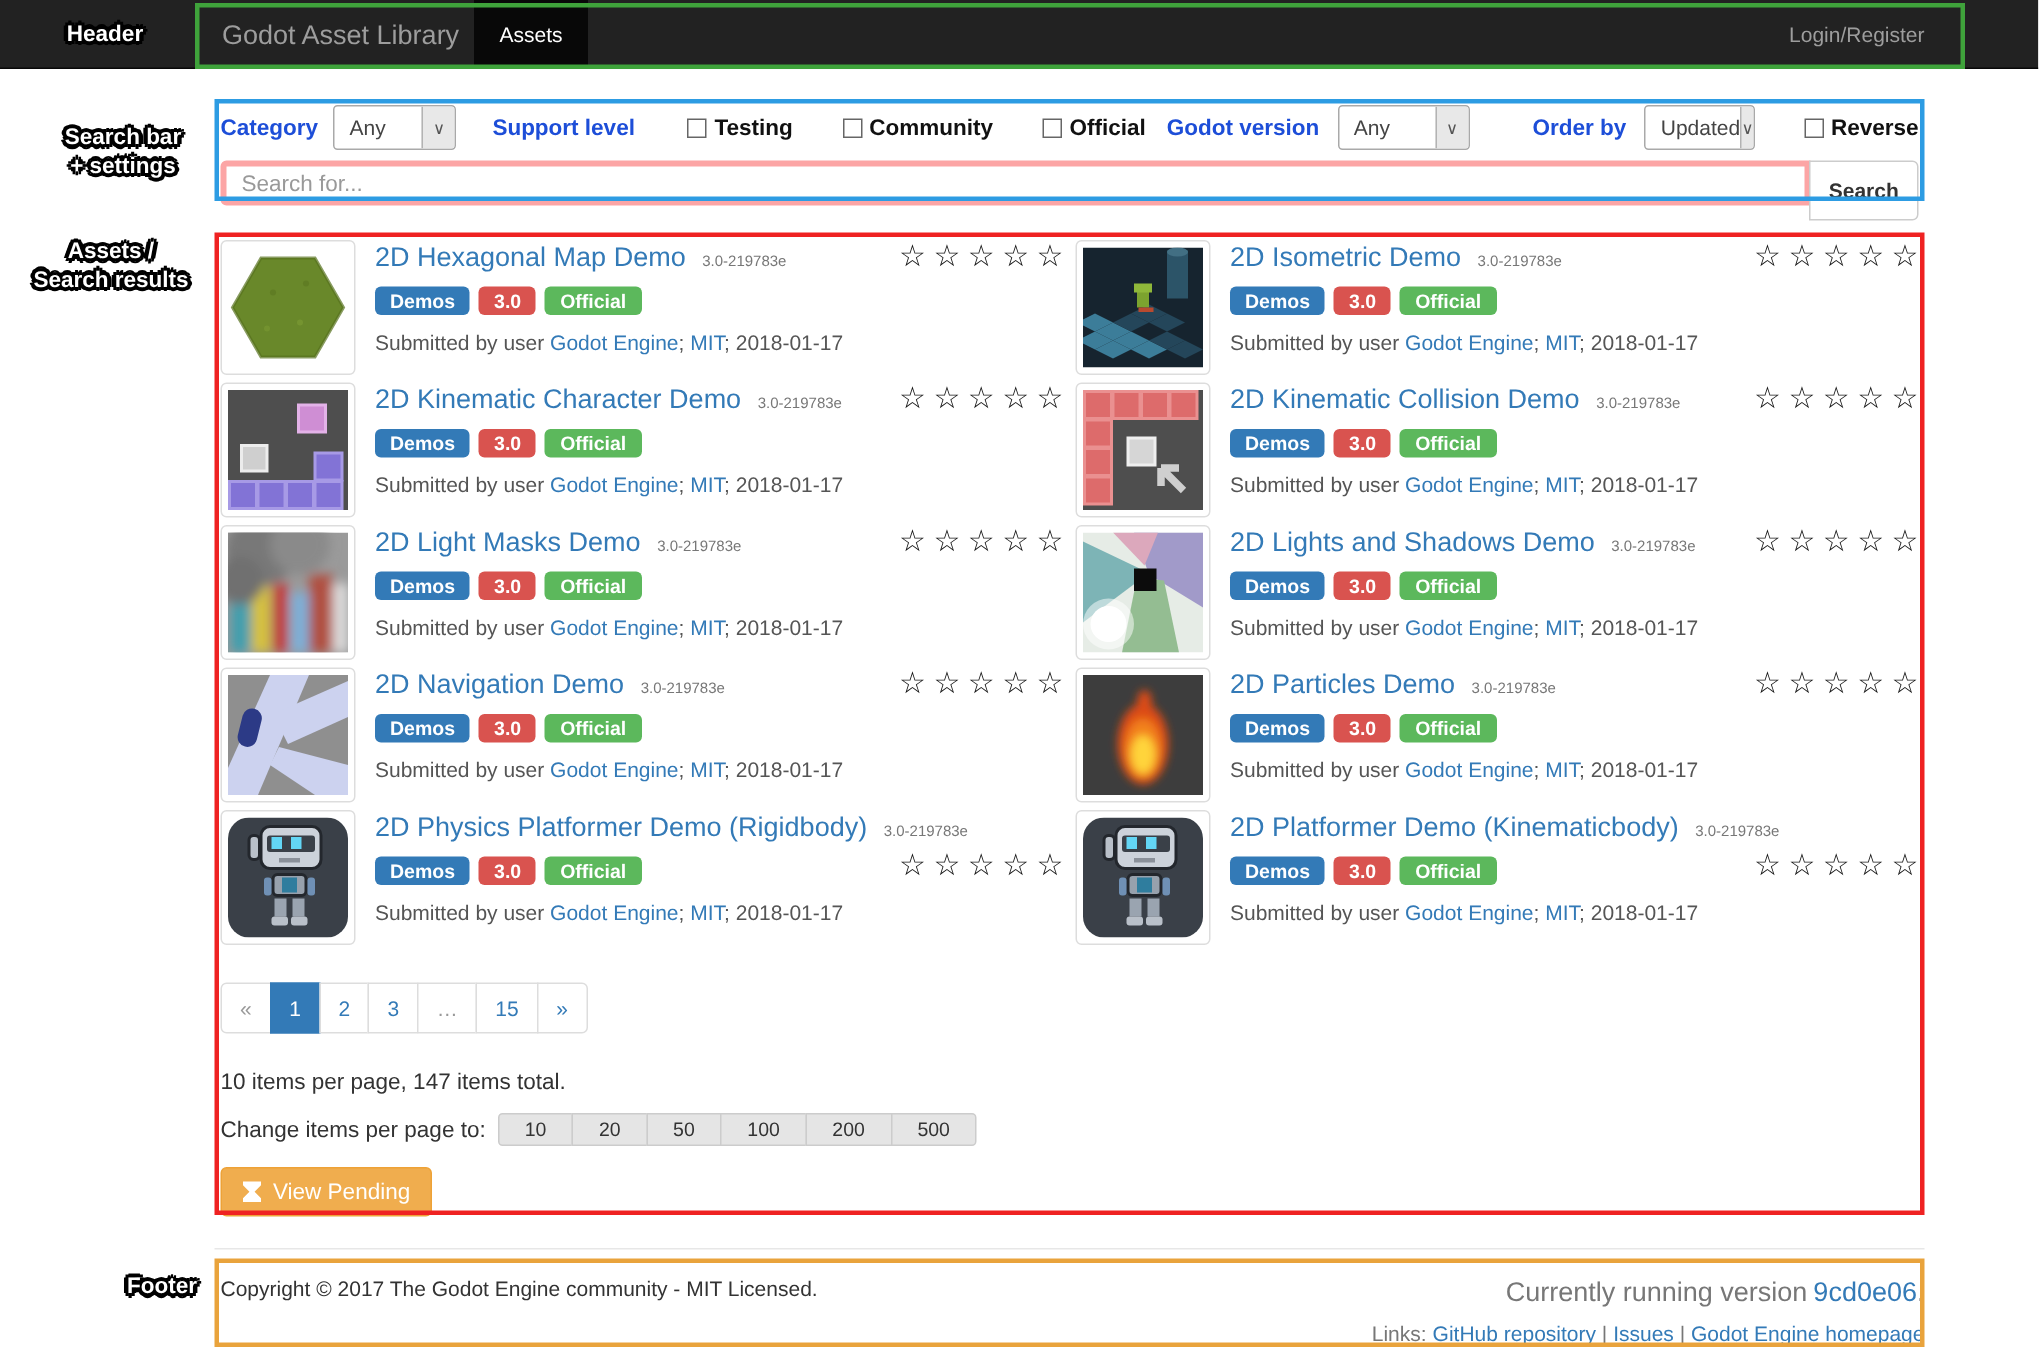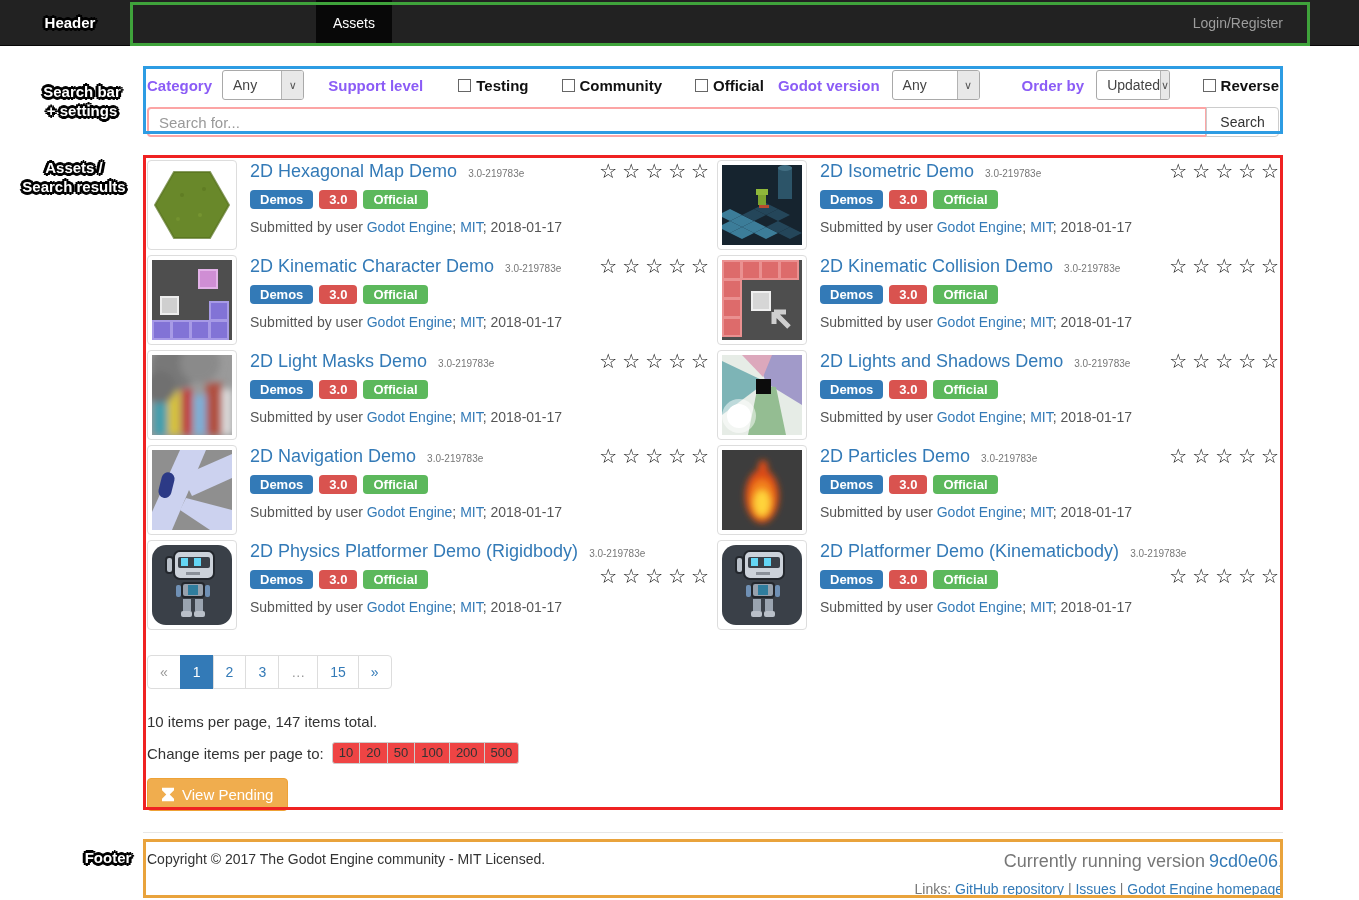--- a/index.html
+++ b/index.html
@@ -15,33 +15,33 @@
 
   
   .navbar{position:absolute;left:0;top:0;width:1359px;height:46px;background:var(--navbar-bg);border-bottom:1px solid #080808;}
   .brand{position:absolute;left:148px;top:0;line-height:46px;font-size:18px;color:#9d9d9d;}
   .nav-tab{position:absolute;left:316px;top:0;height:46px;line-height:46px;padding:0 17px;background:var(--navbar-active);color:#fff;font-size:14px;}
   .login{position:absolute;right:76px;top:0;line-height:46px;font-size:14px;color:#9d9d9d;}
 
   
   .filters{position:absolute;left:147px;top:70px;width:1132px;}
   .frow1{display:flex;align-items:center;height:30px;}
-  .flabel{font-weight:700;font-size:15px;color:#8b5cf6;white-space:nowrap;}
+  .flabel{font-weight:700;font-size:15px;color:#1d4ed8;white-space:nowrap;}
   .ml10{margin-left:10px;}.ml12{margin-left:12px;}.ml14{margin-left:14px;}.ml30{margin-left:14px;}.ml36{margin-left:24px;}.ml42{margin-left:42px;}
   .select{display:inline-flex;align-items:center;justify-content:space-between;height:30px;background:#fff;border:1px solid #a9a9a9;border-radius:3px;overflow:hidden;}
   .sel-val{padding-left:10px;font-size:14px;color:#444;}
   .sel-caret{width:22px;height:28px;display:flex;align-items:center;justify-content:center;background:#e8e8e8;border-left:1px solid #b3b3b3;color:#555;font-size:11px;}
   .cbrow{display:inline-flex;align-items:center;}
   .cbitem{display:inline-flex;align-items:center;cursor:pointer;padding-left:21px;}
   .cb{width:13px;height:13px;border:1px solid #666;background:#fff;display:inline-block;margin-right:5px;flex:none;}
   .cbtext{font-weight:700;font-size:15px;color:#111;white-space:nowrap;}
   .frow2{display:flex;margin-top:7px;}
-  .search-input{flex:1;height:30px;border:2px solid #fca5a5;border-radius:4px 0 0 4px;padding:0 10px;font-size:15px;color:#333;font-family:inherit;outline:none;}
+  .search-input{flex:1;height:30px;border:4px solid #fca5a5;border-radius:4px 0 0 4px;padding:0 10px;font-size:15px;color:#333;font-family:inherit;outline:none;}
   .search-input::placeholder{color:#999;}
-  .search-btn{width:73px;height:30px;margin-left:-1px;border:1px solid #ccc;border-radius:0 4px 4px 0;background:#fff;color:#333;font-size:14px;font-family:inherit;cursor:pointer;}
+  .search-btn{width:73px;height:40px;margin-left:-1px;border:1px solid #ccc;border-radius:0 4px 4px 0;background:#fff;color:#333;font-size:14px;font-family:inherit;cursor:pointer;font-weight:bold;}
 
   
   .content{position:absolute;left:147px;top:160px;width:1136px;}
   .grid{display:grid;grid-template-columns:570px 570px;grid-auto-rows:95px;}
   .asset{display:flex;align-items:flex-start;}
   .thumb-card{flex:none;width:90px;height:90px;border:1px solid #ddd;border-radius:4px;background:#fff;padding:4px;display:block;}
   .thumb-card svg{width:80px;height:80px;display:block;}
   .info{flex:1;min-width:0;margin-left:13px;padding-right:8px;}
   .head{font-size:18px;line-height:22px;}
   .title{color:var(--link);}
@@ -59,21 +59,21 @@
   
   .pagination{display:inline-flex;margin-top:20px;}
   .page-item{padding:6px 12px;min-width:18px;text-align:center;border:1px solid #ddd;margin-left:-1px;font-size:14px;color:var(--link);background:#fff;line-height:20px;}
   .page-item:first-child{border-radius:4px 0 0 4px;margin-left:0;}
   .page-item:last-child{border-radius:0 4px 4px 0;}
   .page-item.active{background:var(--link);border-color:var(--link);color:#fff;}
   .page-item.disabled{color:#999;}
   .summary{margin-top:24px;font-size:15px;color:#333;}
   .perpage{margin-top:12px;font-size:15px;color:#333;display:flex;align-items:center;}
   .ppgroup{display:inline-flex;margin-left:8px;}
-  .pp-btn{padding:2px 6px;font-size:13px;color:#333;background:#ef4444;border:1px solid #ccc;margin-left:-1px;line-height:16px;}
+  .pp-btn{padding:2px 17px;font-size:13px;color:#333;background:#e5e5e5;border:1px solid #ccc;margin-left:-1px;line-height:16px;}
   .pp-btn:first-child{border-radius:3px 0 0 3px;margin-left:0;}
   .pp-btn:last-child{border-radius:0 3px 3px 0;}
   .pending-btn{margin-top:14px;display:inline-flex;align-items:center;gap:8px;background:var(--warning);border:1px solid var(--warning-border);color:#fff;font-size:15px;font-family:inherit;padding:7px 14px;border-radius:4px;cursor:pointer;}
   .hour{display:inline-flex;}
 
   
   .footer-hr{position:absolute;left:143px;top:832px;width:1140px;height:1px;background:#e7e7e7;}
   .f-left{position:absolute;left:147px;top:851px;font-size:14px;color:#333;}
   .f-right1{position:absolute;right:76px;top:851px;font-size:18px;color:var(--muted);text-align:right;}
   .f-right1 a{color:var(--link);}
@@ -93,20 +93,21 @@
   #annot-search{left:12px;top:82px;width:140px;text-align:center;}
   #annot-assets{left:4px;top:158px;width:140px;}
   #annot-footer{left:70px;top:848px;width:76px;}
 </style>
 </head>
 <body>
 
 <div class="page">
 
   <nav class="navbar">
+    <a class="brand">Godot Asset Library</a>
     <a class="nav-tab">Assets</a>
     <a class="login">Login/Register</a>
   </nav>
 
   <section class="filters">
     <div class="frow1">
       <span class="flabel">Category</span>
       <span class="select ml10" style="width:112px">
         <span class="sel-val">Any</span>
         <span class="sel-caret">∨</span>

